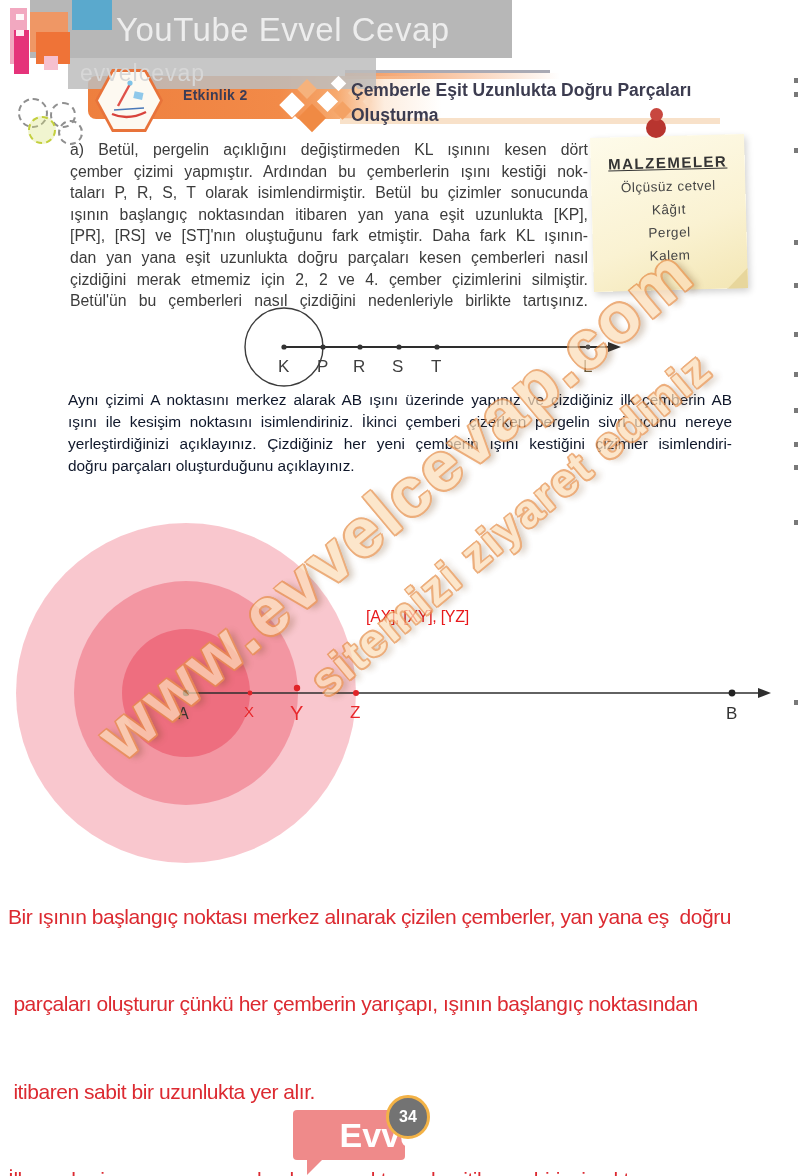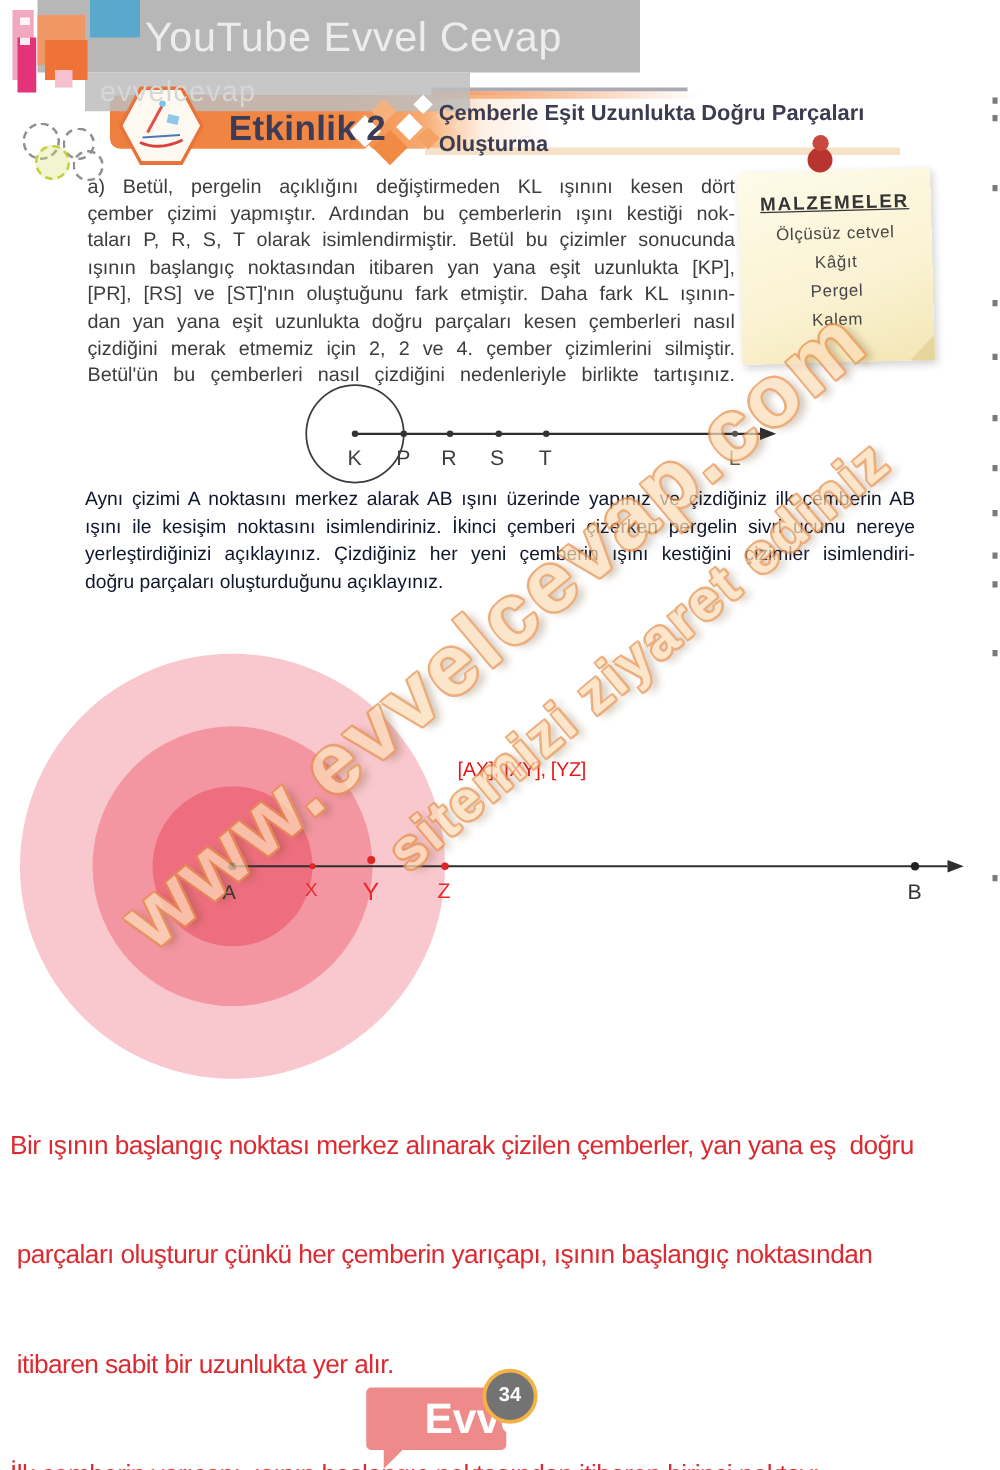--- a/index.html
+++ b/index.html
@@ -22,21 +22,21 @@
   .ribbon-shadow{left:345px;top:70px;width:205px;height:3px;background:#55556a;opacity:.5;z-index:1;}
   .ribbon-ext{left:345px;top:73px;width:215px;height:6px;z-index:1;
               background:linear-gradient(90deg,#f29253,rgba(246,178,124,0));}
   .banner-bar{left:88px;top:76px;width:478px;height:43px;border-radius:8px;z-index:1;
               background:linear-gradient(90deg,#ee7f3e 0%,#f28a48 40%,#f6a96e 52%,rgba(250,205,165,.35) 62%,rgba(255,255,255,0) 74%);}
   .ribbon-under{left:340px;top:118px;width:380px;height:6px;background:#f7dcc0;opacity:.85;z-index:1;}
   .hex-outer{left:95px;top:69px;width:68px;height:63px;background:#e8733a;z-index:2;
              clip-path:polygon(25% 0,75% 0,100% 50%,75% 100%,25% 100%,0 50%);}
   .hex-inner{left:3px;top:3px;width:62px;height:57px;background:#fdf9f1;position:absolute;
              clip-path:polygon(25% 0,75% 0,100% 50%,75% 100%,25% 100%,0 50%);}
-  .badge-label{left:183px;top:87px;font-size:28px;font-weight:bold;color:#3c3c56;z-index:3;letter-spacing:.3px;}
+  .badge-label{left:183px;top:87px;font-size:14px;font-weight:bold;color:#3c3c56;z-index:3;letter-spacing:.3px;}
   .diamond{position:absolute;z-index:2;transform:rotate(45deg);}
   .act-title{left:351px;top:78px;z-index:3;font-size:17.5px;font-weight:bold;color:#3c3c50;line-height:24.5px;}
 
   
   .gear{position:absolute;border:2.5px dashed #8f8f8f;border-radius:50%;z-index:1;}
   .gear.green{border-color:#c3cf3c;background:rgba(216,226,120,.35);}
 
   
   .para-a{left:70px;top:139px;width:518px;font-size:15.8px;line-height:21.6px;color:#3c3c3c;z-index:1;}
   .jline{text-align:justify;text-align-last:justify;}

